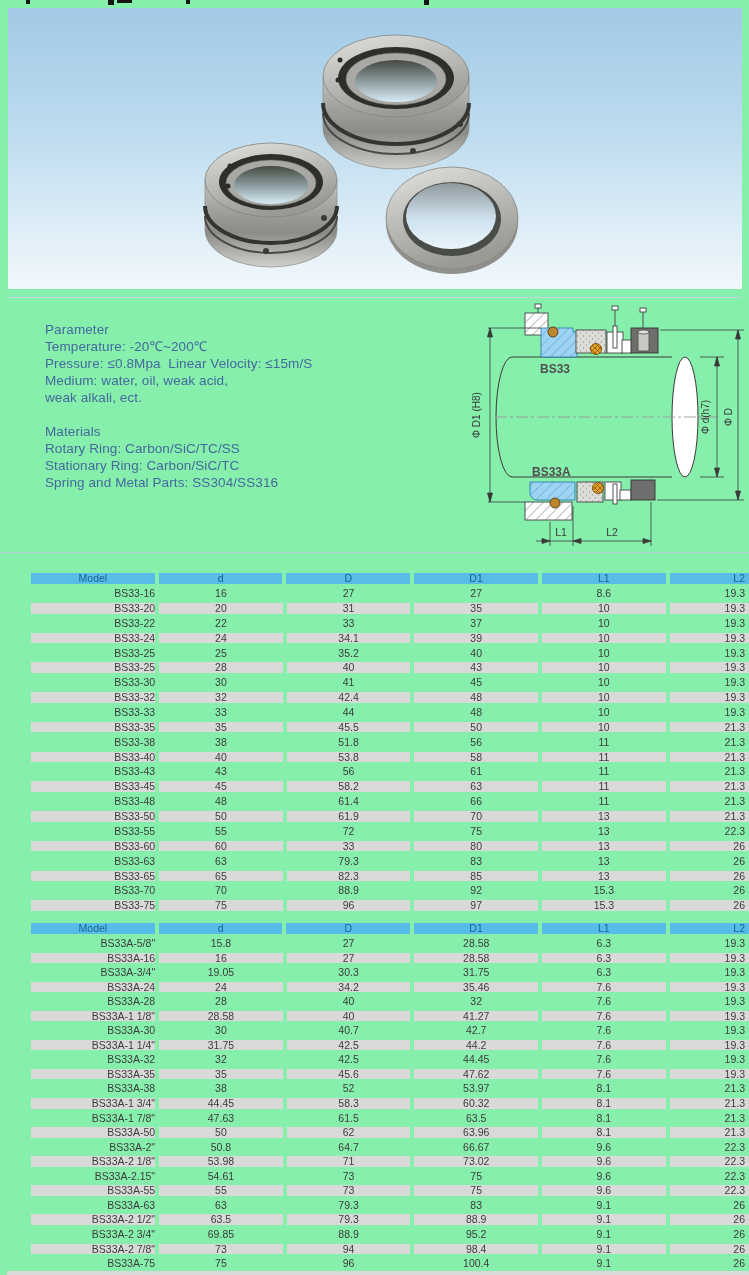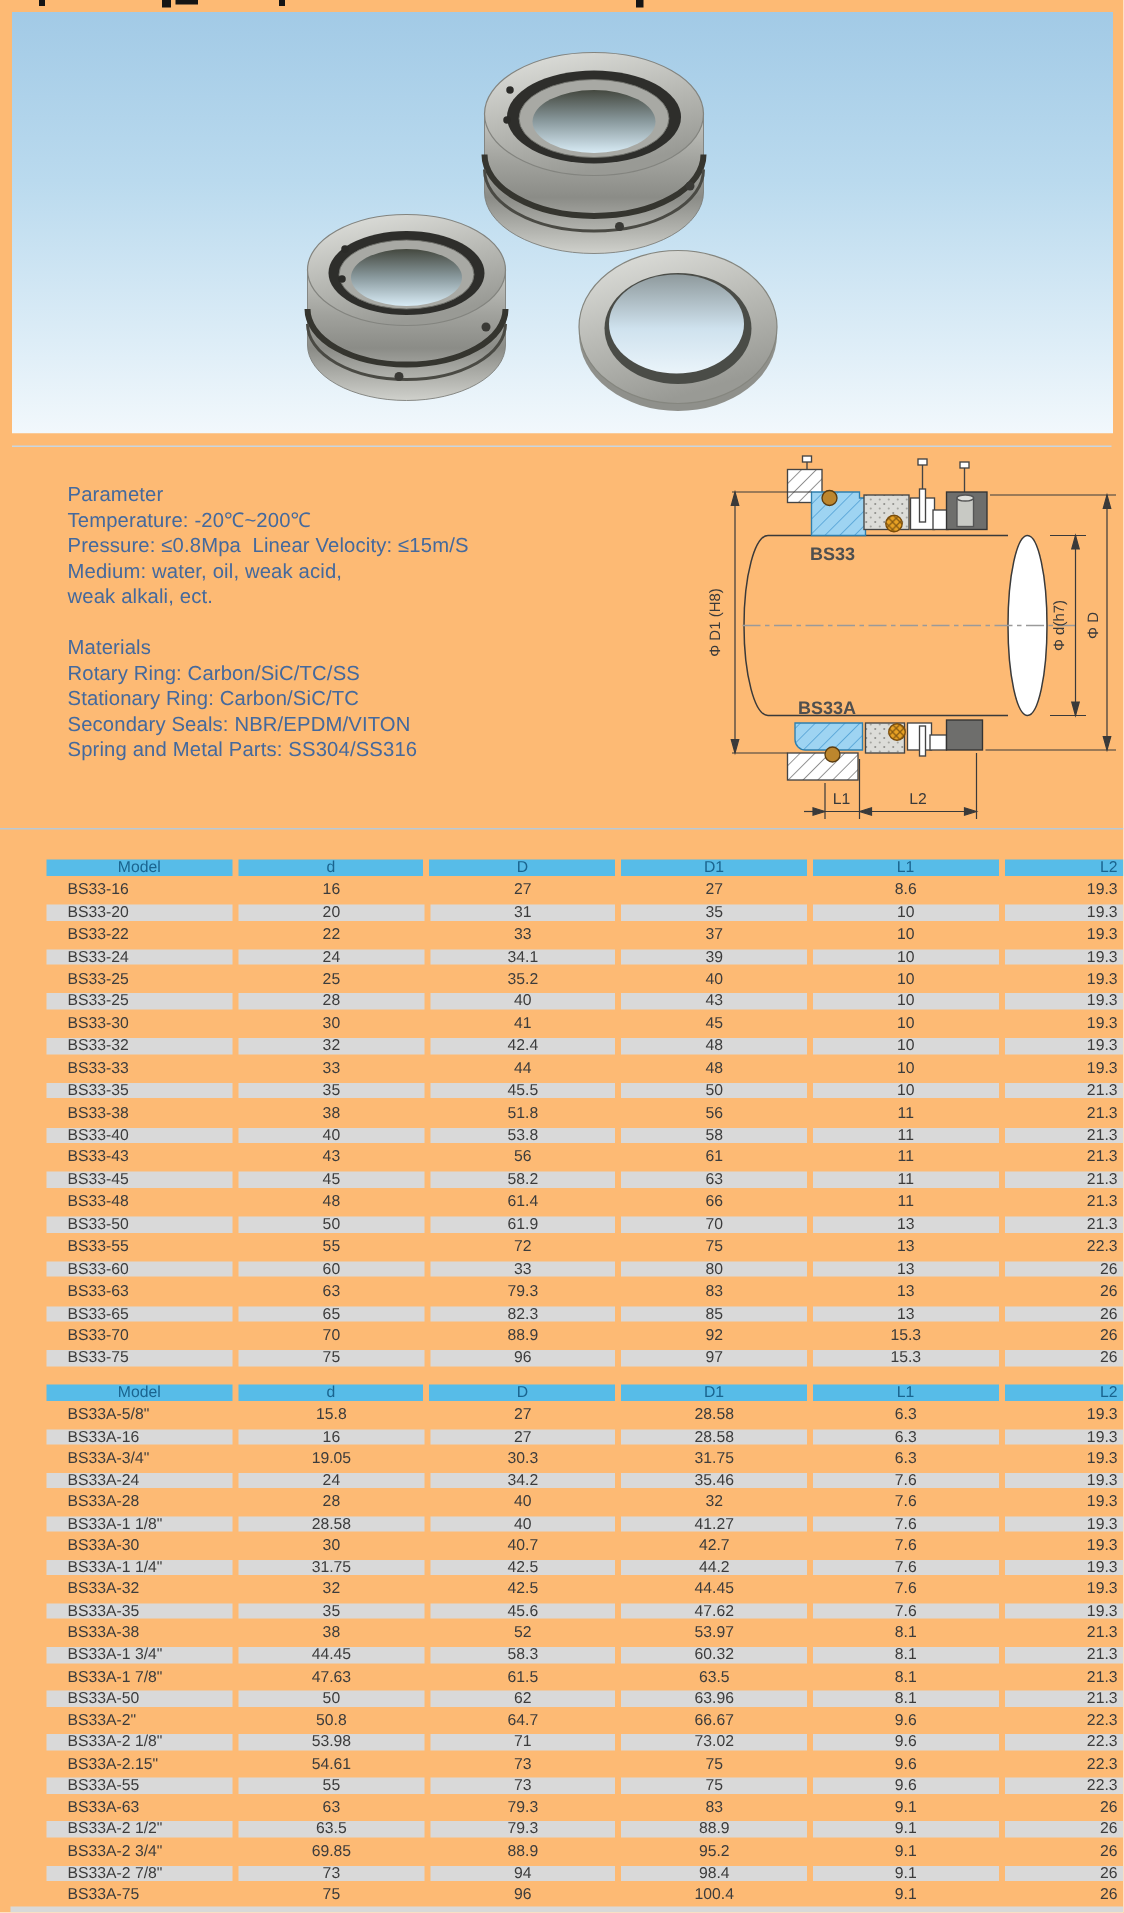--- a/index.html
+++ b/index.html
@@ -1,16 +1,16 @@
 <!DOCTYPE html>
 <html style="--table-header-bg: #57bce8; --table-header-text: #1a648f; --row-stripe: #d9d9d9; --body-text: #3c3c3c; --spec-text: #44699d; --photo-bg-top: #a2cae6; --diagram-blue: #9ed4f2; --diagram-orange: #e8a224;"><head>
 <meta charset="utf-8">
 <style>
   html,body{margin:0;padding:0;background:#fff;}
-  .page{position:relative;width:749px;height:1275px;overflow:hidden;background:#fdba74;
+  .page{position:relative;width:749px;height:1275px;overflow:hidden;background:#86efac;
         font-family:"Liberation Sans",sans-serif;}
   
   .topmarks span{position:absolute;top:0;background:#151515;display:block;}
   
   .photo{position:absolute;left:8px;top:8px;}
   
   .divider{position:absolute;left:8px;width:733px;height:1px;background:#c8d6e2;}
   .divider.d2{left:0;width:749px;background:#b9c9d6;}
   
   .spec{position:absolute;left:45px;top:321px;font-size:13.5px;line-height:17px;
@@ -19,21 +19,21 @@
   .spec-line{white-space:pre;}
   
   .diagram{position:absolute;left:450px;top:298px;}
   
   .spec-table{position:absolute;left:7px;width:742px;}
   .t1{top:571px;} .t2{top:921px;}
   .trow{display:flex;height:14.86px;align-items:center;padding-left:24px;}
   .t2 .trow{height:14.56px;}
   .trow.thead{height:15px;}
   .tcell{font-size:10.5px;color:var(--body-text,#3c3c3c);line-height:1;box-sizing:border-box;}
-  .c0{width:128px;margin-right:4px;text-align:left;padding-left:14px;}
+  .c0{width:128px;margin-right:4px;text-align:right;padding-left:14px;}
   .c1,.c2,.c3,.c4{width:128px;margin-right:4px;text-align:center;}
   .c5{width:82px;text-align:right;padding-right:4px;}
   .stripe .tcell{background:var(--row-stripe,#d9d9d9);}
   .thead .tcell{background:var(--table-header-bg,#57bce8);color:var(--table-header-text,#1a648f);}
   .thead .c0{text-align:center;padding-left:0;}
   .partial-row{position:absolute;left:7px;top:1271px;width:742px;height:4px;
                background:var(--row-stripe,#d9d9d9);}
 </style>
 </head>
 <body>
@@ -125,21 +125,20 @@
         <div class="spec-line">Temperature: -20℃~200℃</div>
         <div class="spec-line">Pressure: ≤0.8Mpa  Linear Velocity: ≤15m/S</div>
         <div class="spec-line">Medium: water, oil, weak acid,</div>
         <div class="spec-line">weak alkali, ect.</div>
       </div>
     <div class="gap"></div>
     <div class="spec-line">Materials</div>
     <div>
         <div class="spec-line">Rotary Ring: Carbon/SiC/TC/SS</div>
         <div class="spec-line">Stationary Ring: Carbon/SiC/TC</div>
-        <div class="spec-line">Secondary Seals: NBR/EPDM/VITON</div>
         <div class="spec-line">Spring and Metal Parts: SS304/SS316</div>
       </div>
   </div>
 
   <svg class="diagram" width="299" height="254" viewBox="0 0 299 254">
     <defs>
       <pattern id="hatch" width="7" height="7" patternTransform="rotate(45)" patternUnits="userSpaceOnUse">
         <rect width="7" height="7" fill="#ffffff"></rect>
           <line x1="0" y1="0" x2="0" y2="7" stroke="#8a8a8a" stroke-width="1.2"></line>
       </pattern>

